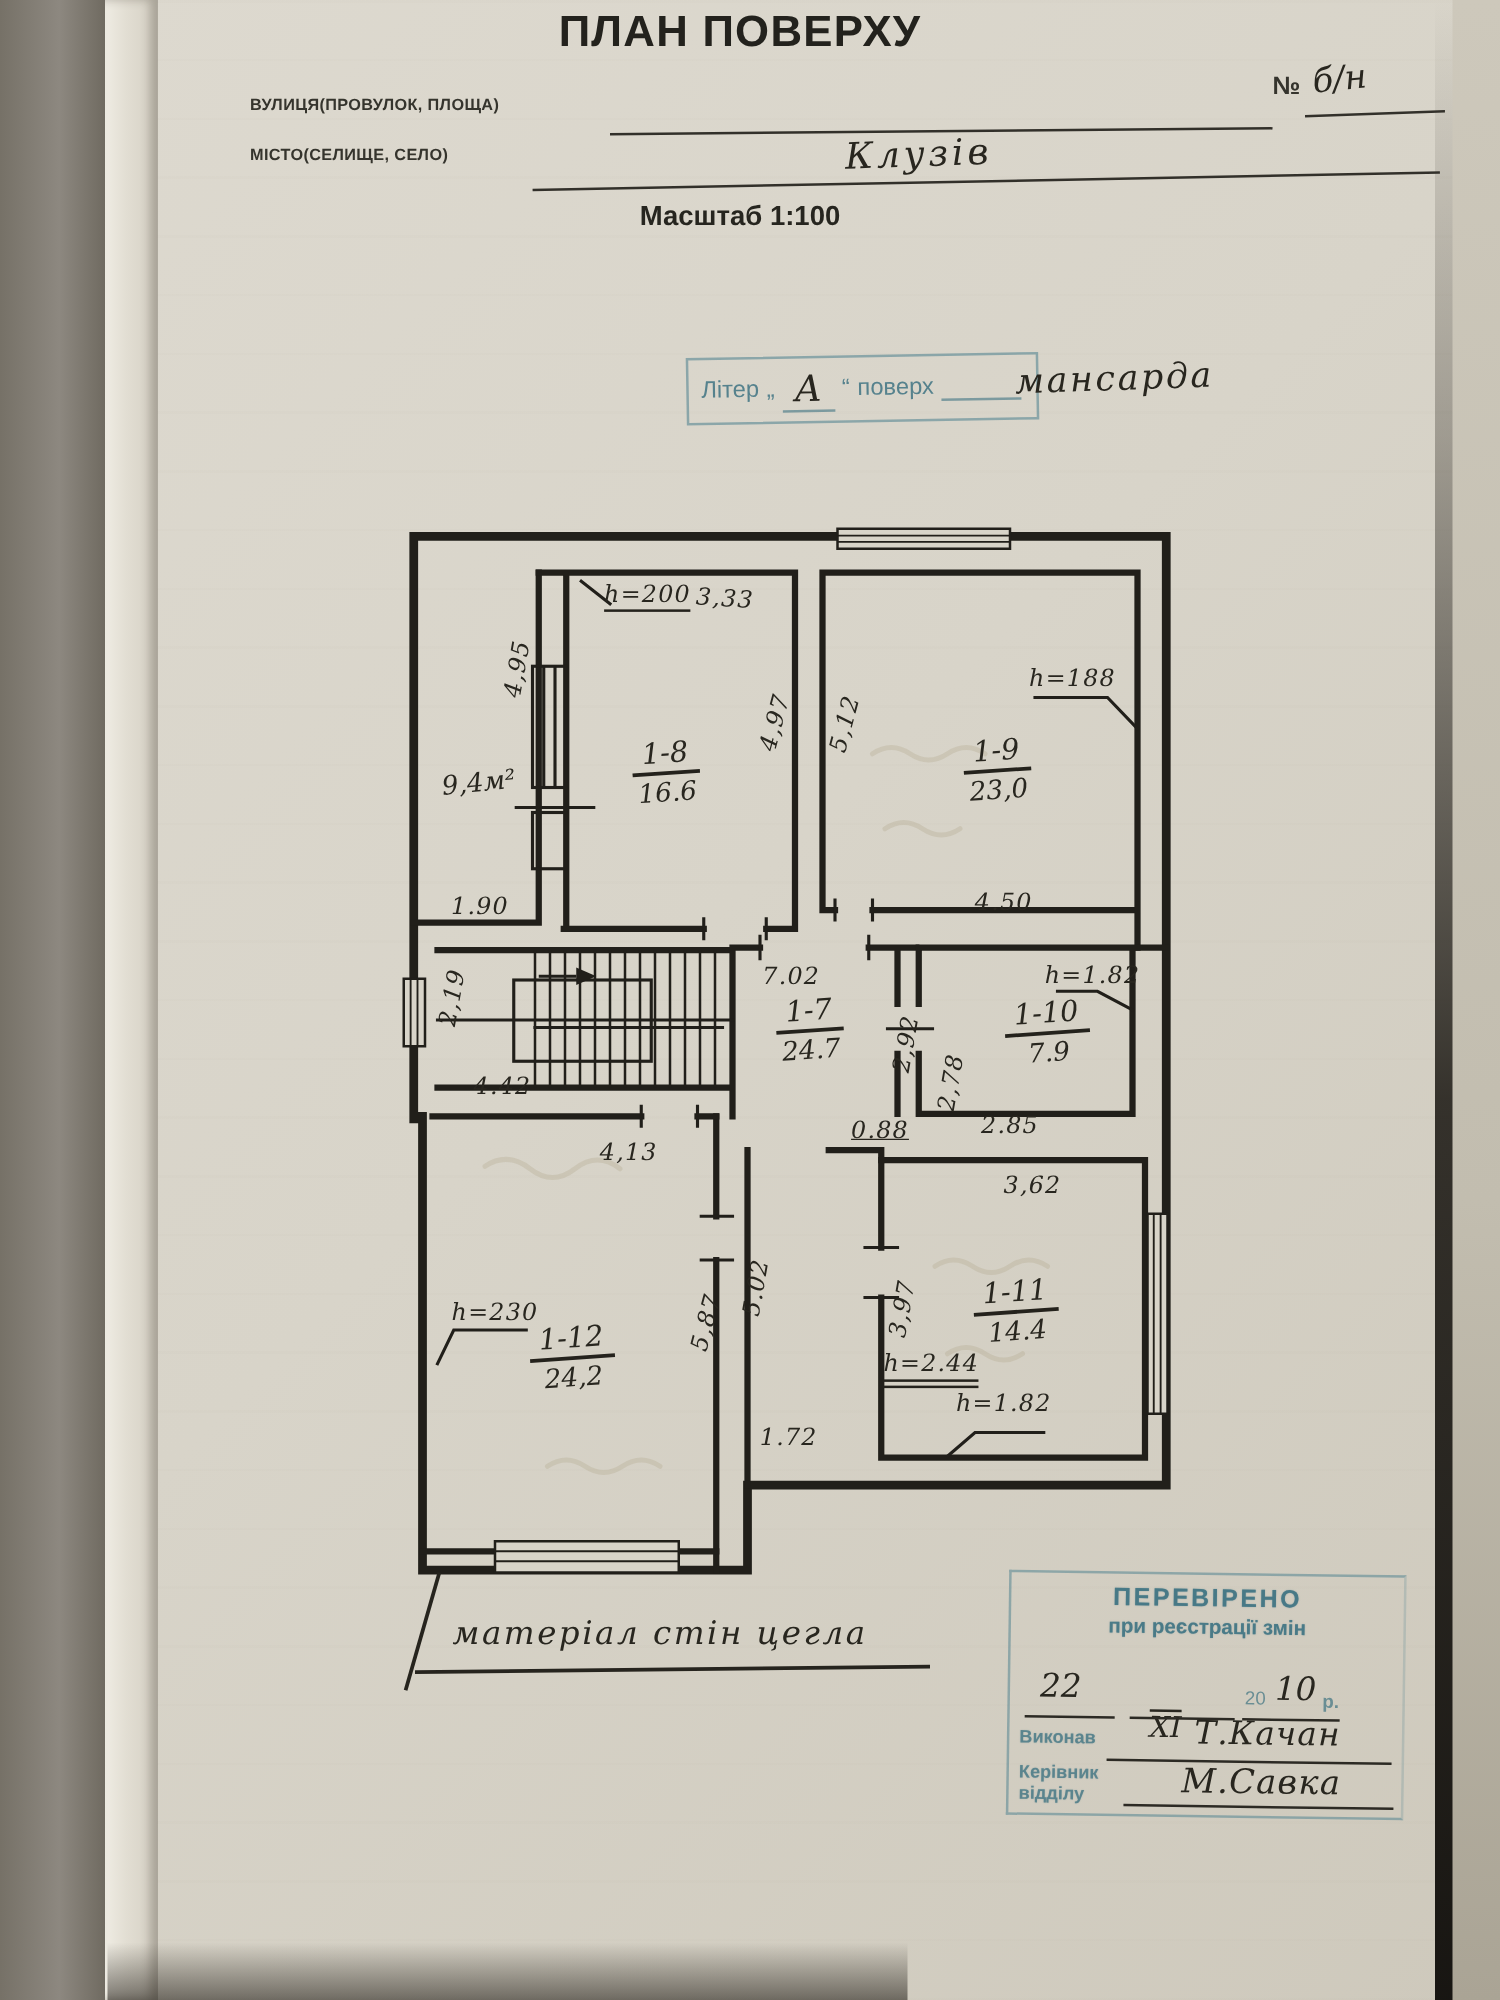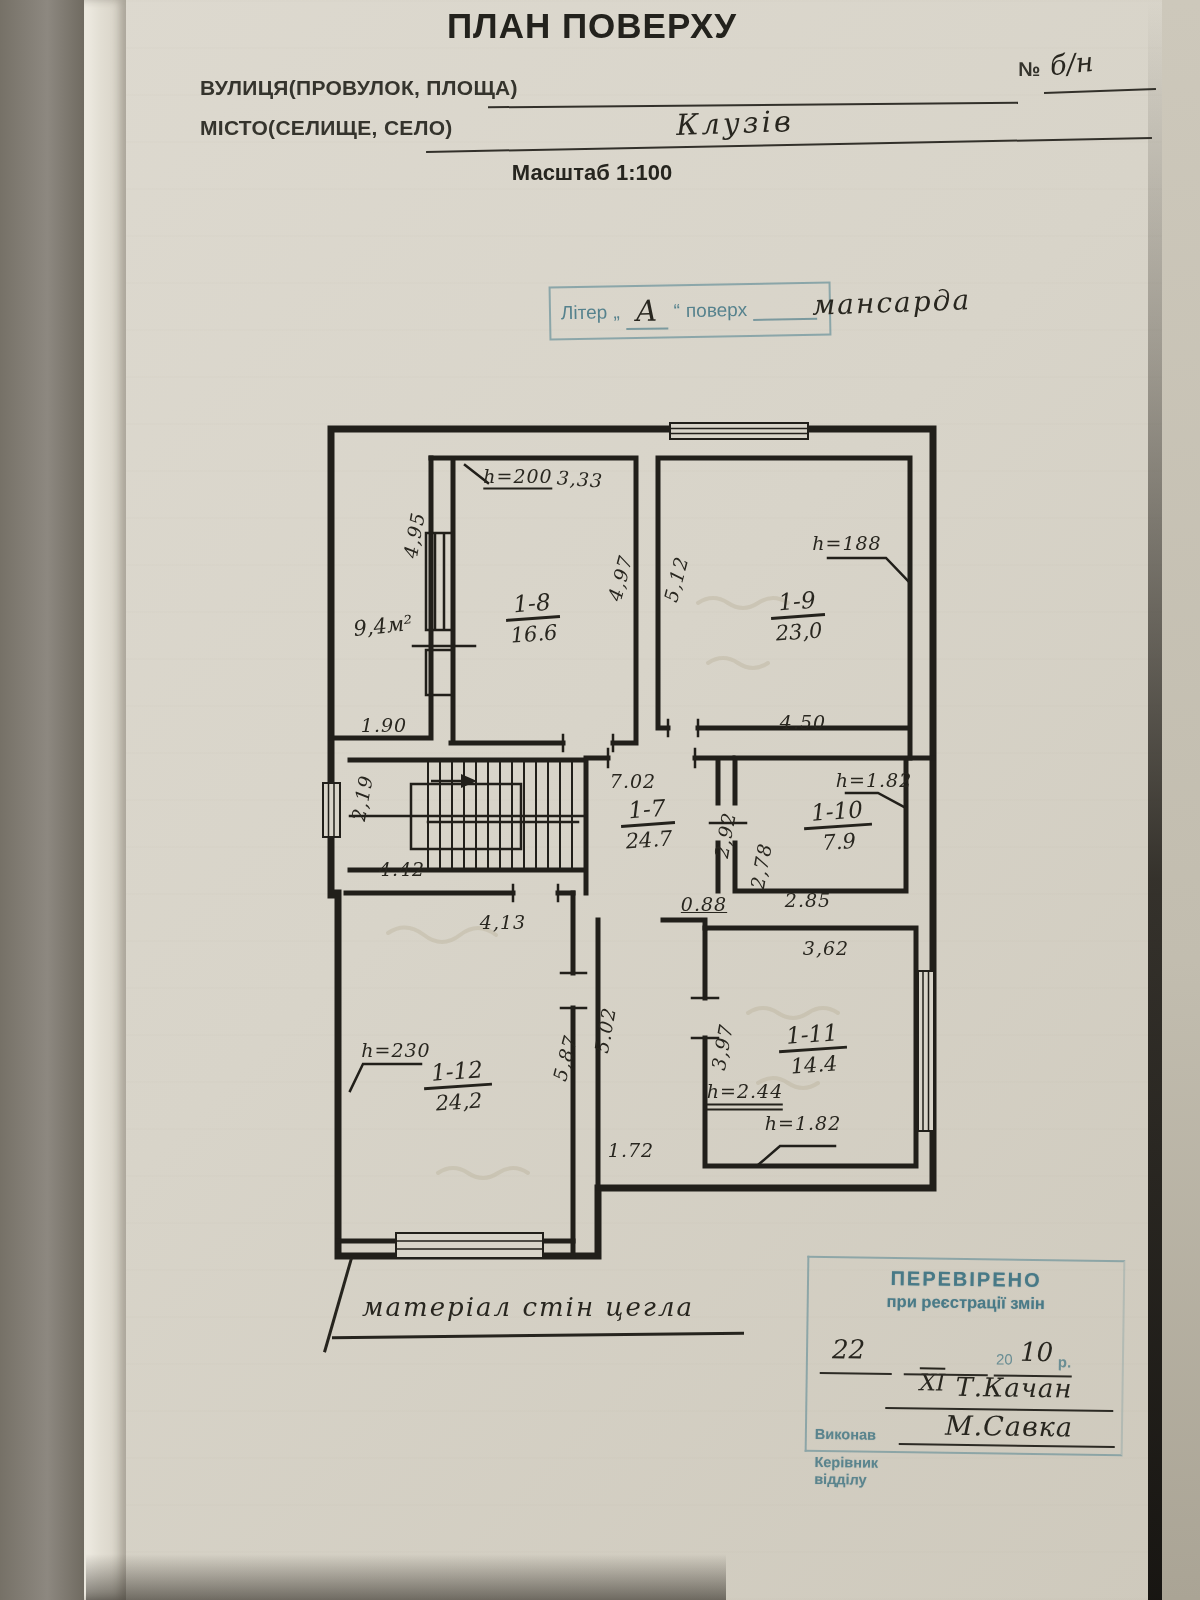--- a/index.html
+++ b/index.html
@@ -17,21 +17,21 @@
     background:linear-gradient(to right,#efece3 0%,#e2ded3 40%,#d4cfc3 100%);
     box-shadow:inset -6px 0 8px rgba(90,84,72,.35);}
   .right-fold{left:1148px;top:0;width:16px;height:1600px;
     background:linear-gradient(to bottom,rgba(60,54,46,0) 0%,rgba(55,50,42,.35) 22%,rgba(25,22,17,.85) 55%,rgba(14,12,9,.95) 100%);}
   .right-under{left:1162px;top:0;width:38px;height:1600px;
     background:linear-gradient(to bottom,#cdc8bb 0%,#c2bdaf 60%,#aaa495 100%);}
   .bottom-shadow{left:86px;bottom:0;width:640px;height:46px;
     background:linear-gradient(to top,rgba(28,24,18,.55),rgba(28,24,18,0));}
   .page-title{left:392px;top:6px;width:400px;text-align:center;
     font-size:35px;font-weight:bold;letter-spacing:1px;color:#23221d;}
-  .field-label{font-size:21px;font-weight:600;color:#35342d;letter-spacing:.3px;}
+  .field-label{font-size:13px;font-weight:600;color:#35342d;letter-spacing:.3px;}
   .scale-note{left:442px;top:160px;width:300px;text-align:center;
     font-size:22px;font-weight:bold;color:#26251f;}
   .rule{background:#32302a;height:2.2px;}
   
   .hw{font-family:"DejaVu Serif",serif;font-style:italic;color:#28261f;white-space:nowrap;}
   
   .liter-box{left:549px;top:284px;width:282px;height:54px;
     border:2.5px solid rgba(74,127,142,.55);transform:rotate(-1deg);
     display:flex;align-items:center;padding:0 10px;box-sizing:border-box;gap:6px;}
   .teal{color:rgba(62,115,130,.85);}
@@ -53,21 +53,21 @@
     transform:rotate(16deg);transform-origin:top center;}
   
   .vstamp{left:806px;top:1258px;width:318px;height:196px;transform:rotate(.8deg);
     border:2.5px solid rgba(74,127,142,.5);border-right-color:rgba(74,127,142,.22);
     box-sizing:border-box;}
   .vstamp .vt{position:absolute;left:0;right:0;top:8px;text-align:center;
     font-size:20px;font-weight:bold;letter-spacing:2px;text-shadow:0 0 1px rgba(62,115,130,.6);}
   .vstamp .vs{position:absolute;left:0;right:0;top:33px;text-align:center;
     font-size:16.5px;font-weight:600;text-shadow:0 0 1px rgba(62,115,130,.5);}
   .vline{position:absolute;height:2px;background:#2c2a24;}
-  .vlabel{position:absolute;font-size:14.5px;font-weight:600;text-shadow:0 0 1px rgba(62,115,130,.4);margin-top:44px;}
+  .vlabel{position:absolute;font-size:14.5px;font-weight:600;text-shadow:0 0 1px rgba(62,115,130,.4);}
   .ovl{text-decoration:overline;margin-top:32px;}
 </style>
 </head>
 <body>
 
 <div class="abs paper"></div>
 <div class="abs paper-grain"></div>
 <div class="abs spine"></div>
 <div class="abs page-sliver"></div>
 
@@ -174,21 +174,21 @@
       <div class="room-label hw" style="left: 330px; top: 411px;"><span class="rid">1-7</span><span class="rar">24.7</span></div>
       <div class="room-label hw" style="left: 520px; top: 413px;"><span class="rid">1-10</span><span class="rar">7.9</span></div>
       <div class="room-label hw" style="left: 495px; top: 636px;"><span class="rid">1-11</span><span class="rar">14.4</span></div>
       <div class="room-label hw" style="left: 140px; top: 673px;"><span class="rid">1-12</span><span class="rar">24,2</span></div>
       <span class="dim hw u" style="left: 200px; top: 64px; transform: translate(-50%, -50%) rotate(0deg);">h=200</span>
       <span class="dim hw" style="left: 262px; top: 66px; transform: translate(-50%, -50%) rotate(4deg);">3,33</span>
       <span class="dim hw" style="left: 96px; top: 122px; transform: translate(-50%, -50%) rotate(-80deg);">4,95</span>
       <span class="dim hw" style="left: 66px; top: 312px; transform: translate(-50%, -50%) rotate(0deg);">1.90</span>
       <span class="dim hw" style="left: 302px; top: 165px; transform: translate(-50%, -50%) rotate(-75deg);">4,97</span>
       <span class="dim hw" style="left: 358px; top: 166px; transform: translate(-50%, -50%) rotate(-75deg);">5,12</span>
-      <span class="dim hw" style="left: 529px; top: 130px; transform: translate(-50%, -50%) rotate(0deg);">h=188</span>
+      <span class="dim hw" style="left: 540px; top: 130px; transform: translate(-50%, -50%) rotate(0deg);">h=188</span>
       <span class="dim hw" style="left: 485px; top: 309px; transform: translate(-50%, -50%) rotate(0deg);">4.50</span>
       <span class="dim hw" style="left: 315px; top: 368px; transform: translate(-50%, -50%) rotate(0deg);">7.02</span>
       <span class="dim hw" style="left: 44px; top: 385px; transform: translate(-50%, -50%) rotate(-80deg);">2,19</span>
       <span class="dim hw" style="left: 84px; top: 456px; transform: translate(-50%, -50%) rotate(0deg);">4.42</span>
       <span class="dim hw" style="left: 407px; top: 422px; transform: translate(-50%, -50%) rotate(-80deg);">2,92</span>
       <span class="dim hw" style="left: 443px; top: 453px; transform: translate(-50%, -50%) rotate(-80deg);">2,78</span>
       <span class="dim hw" style="left: 556px; top: 367px; transform: translate(-50%, -50%) rotate(0deg);">h=1.82</span>
       <span class="dim hw" style="left: 490px; top: 487px; transform: translate(-50%, -50%) rotate(0deg);">2.85</span>
       <span class="dim hw" style="left: 386px; top: 491px; transform: translate(-50%, -50%) rotate(0deg); text-decoration: underline;">0.88</span>
       <span class="dim hw" style="left: 508px; top: 535px; transform: translate(-50%, -50%) rotate(0deg);">3,62</span>

